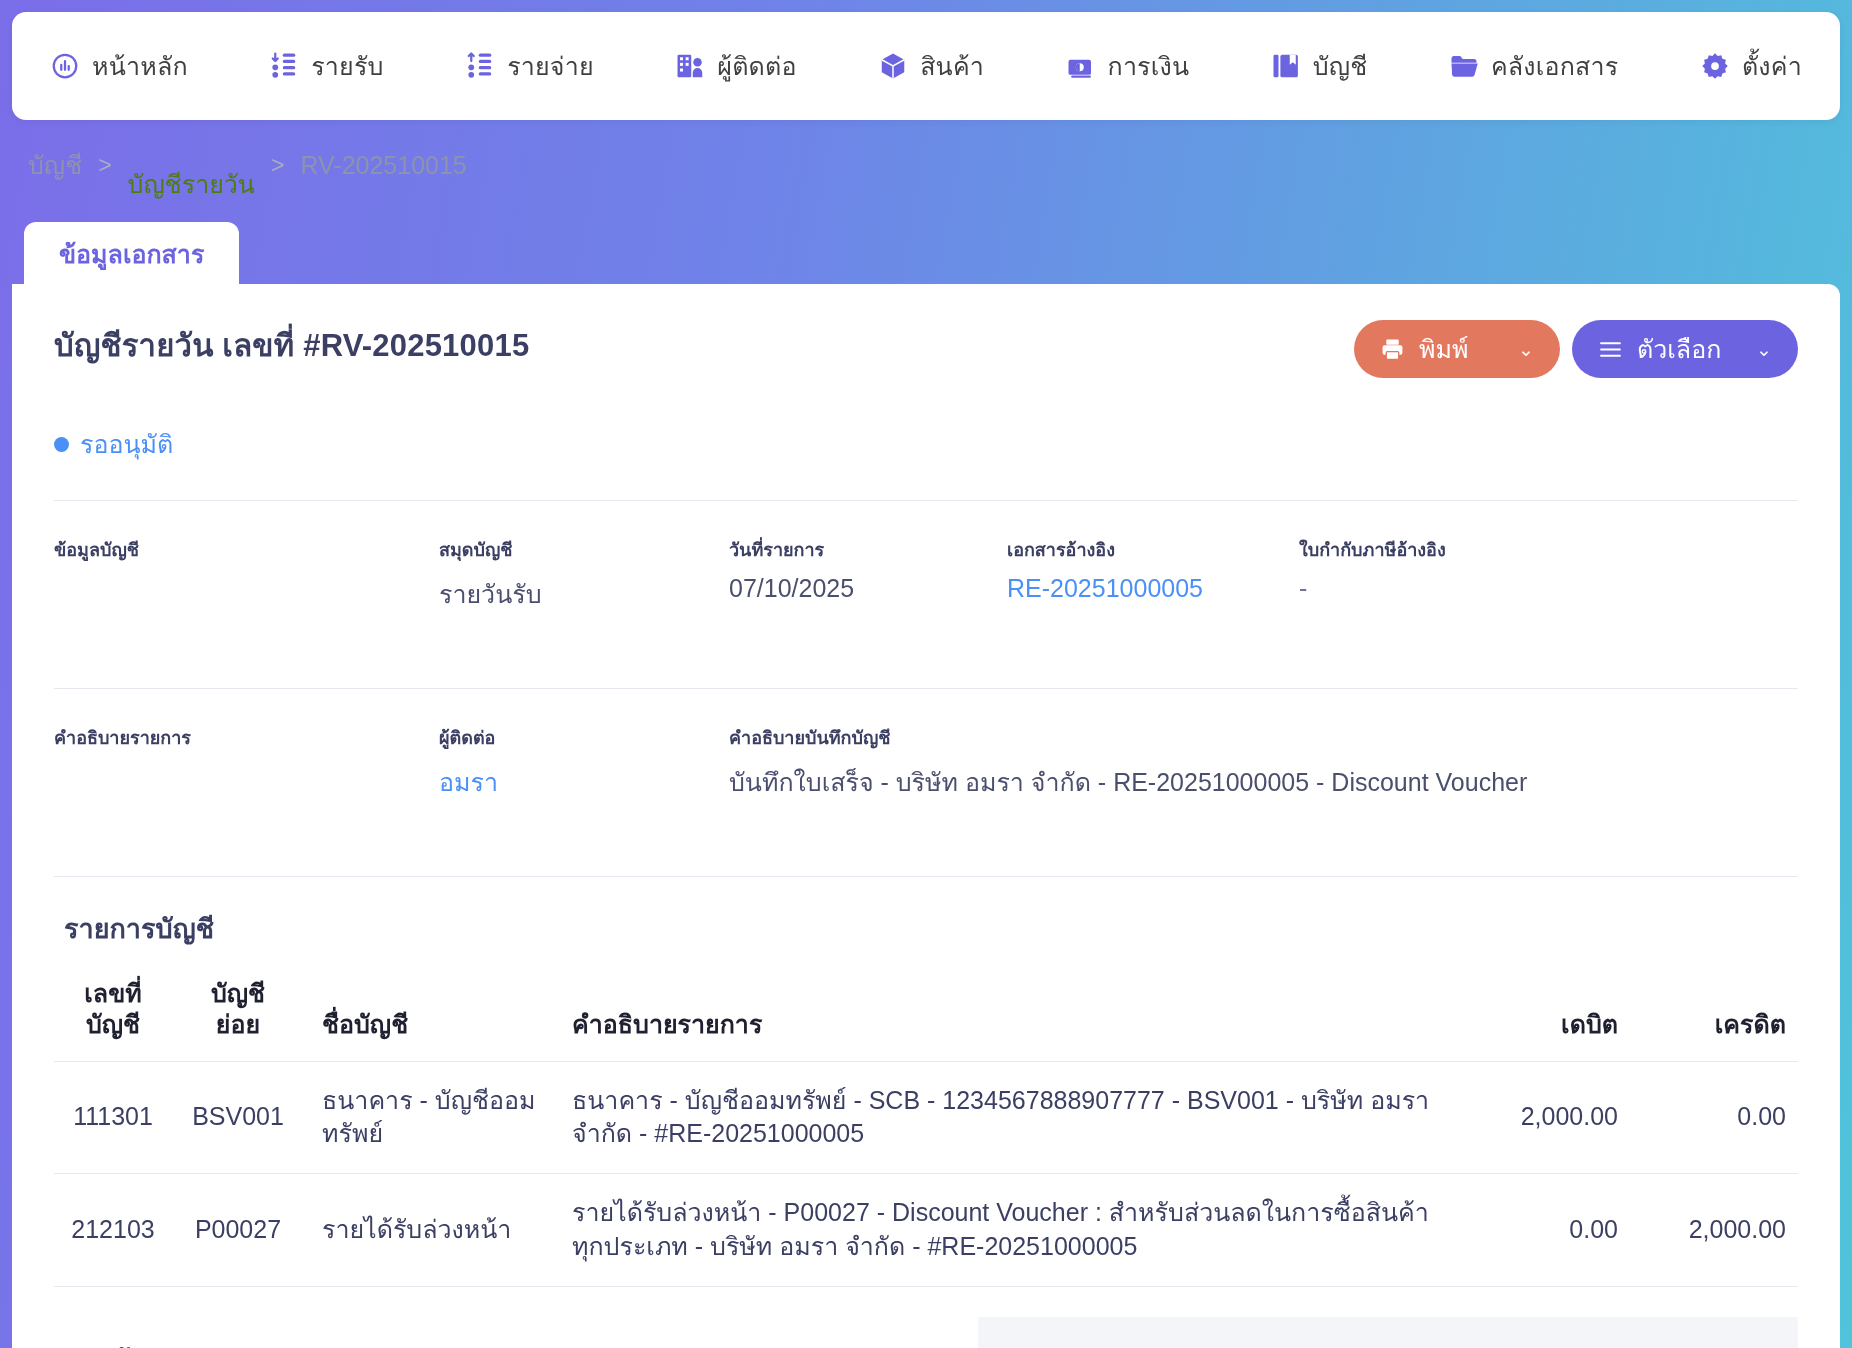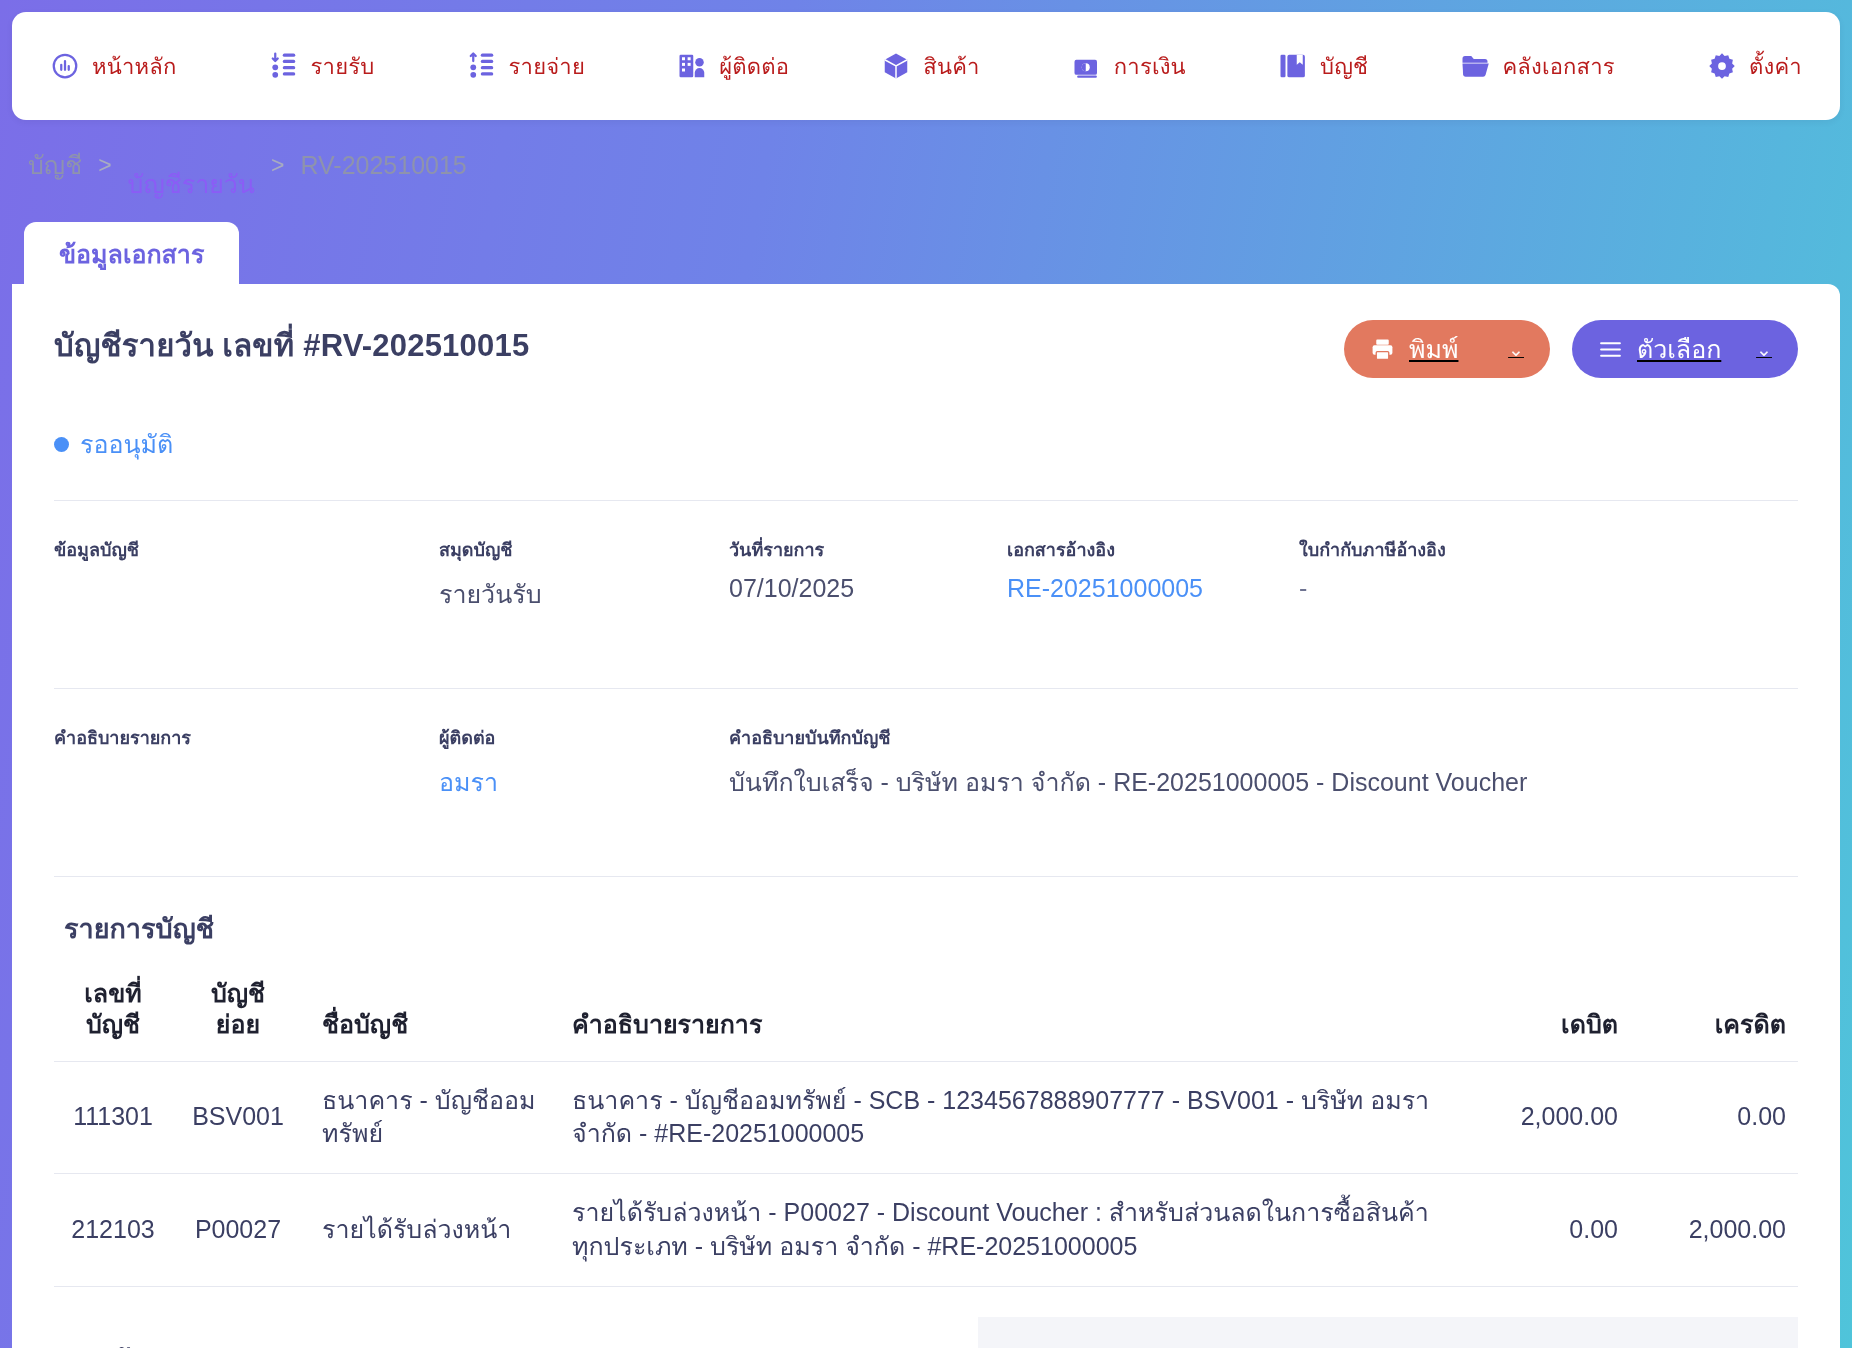--- a/index.html
+++ b/index.html
@@ -30,41 +30,41 @@
     box-shadow: 0 2px 6px rgba(40,40,90,.07);
   }
   .nav-item {
     display: flex;
     align-items: center;
     gap: 12px;
     cursor: pointer;
     white-space: nowrap;
   }
   .nav-label {
-    font-size: 22px;
-    color: #b91c1c;
+    font-size: 25px;
+    color: #404040;
     letter-spacing: .2px;
   }
   .nav-ico { width: 30px; height: 30px; display: block; flex: none; }
 
   
   .content {
     position: relative;
     margin-top: 22px;
   }
   .breadcrumb {
     display: flex;
     align-items: center;
     gap: 16px;
     font-size: 25px;
     padding-left: 16px;
     height: 46px;
   }
   .bc-muted { color: #8e93ad; }
-  .bc-link  { color: #8b5cf6; cursor: pointer; margin-top: 38px; }
+  .bc-link  { color: #4d7c0f; cursor: pointer; margin-top: 38px; }
   .bc-sep   { color: #a8acc0; font-size: 23px; }
   .bc-current { color: #8e93ad; }
 
   
   .tabs {
     display: flex;
     align-items: flex-end;
     margin-top: 34px;
     padding-left: 12px;
     height: 62px;
@@ -102,21 +102,21 @@
     display: flex;
     align-items: flex-start;
     justify-content: space-between;
   }
   .doc-title {
     font-size: 31px;
     font-weight: bold;
     color: #3b3f63;
     letter-spacing: .2px;
   }
-  .actions { display: flex; gap: 22px; align-items: flex-start; text-decoration: underline; }
+  .actions { display: flex; gap: 12px; align-items: flex-start; }
   .btn {
     display: flex;
     align-items: center;
     gap: 14px;
     border: none;
     border-radius: 30px;
     height: 58px;
     padding: 0 26px;
     color: #fff;
     font-size: 25px;

